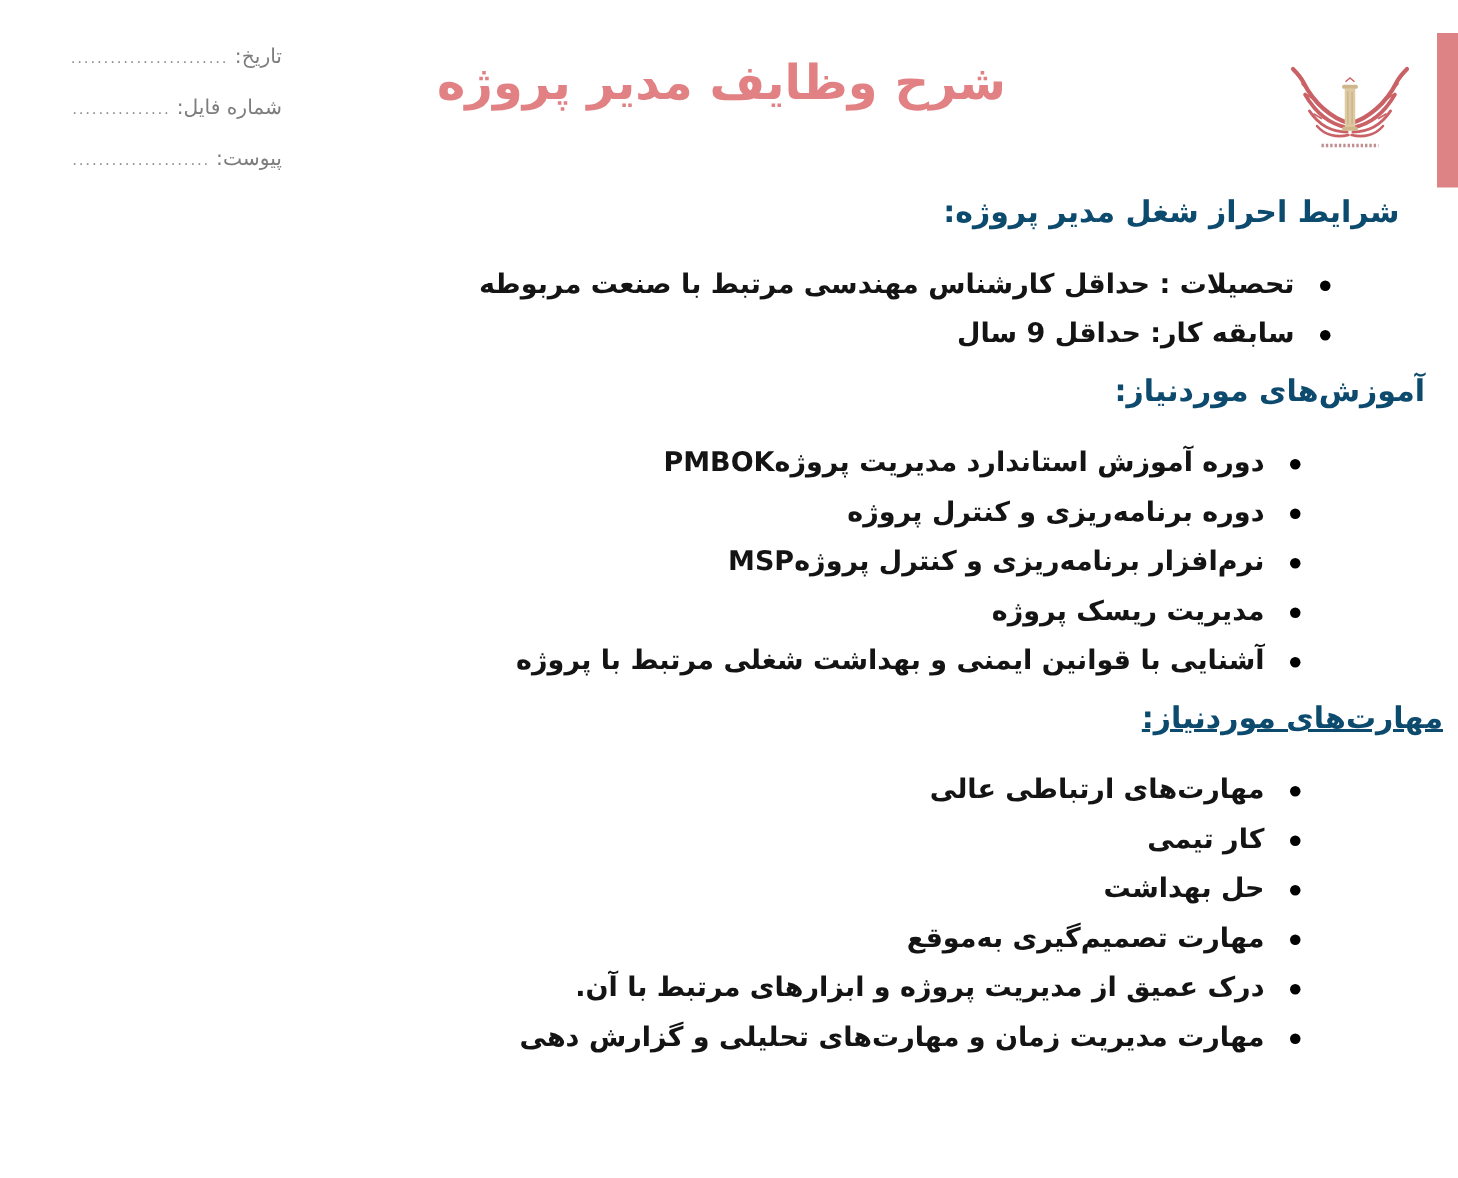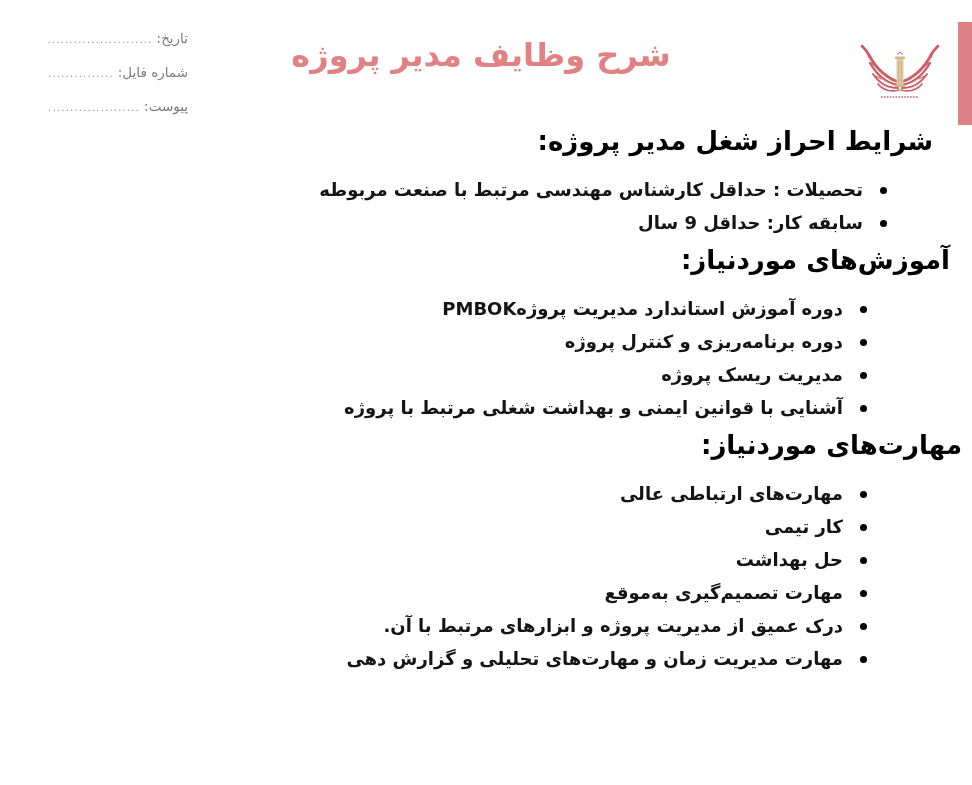--- a/index.html
+++ b/index.html
@@ -65,27 +65,27 @@
 
   
   .content {
     position: absolute;
     top: 130px; right: 39px; left: 30px;
     direction: rtl;
   }
   .sec { margin-bottom: 14px; }
   .sec-heading {
     margin: 0 0 26px 0;
-    font-size: 26px;
+    font-size: 20px;
     line-height: 22px;
     font-weight: 700;
-    color: #000000;
+    color: #0c4a6e;
   }
   .sec:nth-of-type(2) .sec-heading { margin-right: -17px; }
-  .sec:nth-of-type(3) .sec-heading { margin-right: -29px; }
+  .sec:nth-of-type(3) .sec-heading { margin-right: -29px; text-decoration: underline; }
 
   .items { list-style: none; margin: 0; padding: 0 46px 0 0; }
   .sec:nth-of-type(2) .items,
   .sec:nth-of-type(3) .items { padding-right: 66px; }
 
   .item {
     display: flex;
     align-items: flex-start;
     margin-bottom: 9px;
     font-size: 18px;
@@ -169,20 +169,24 @@
         <li class="item">
           <span class="bullet"></span>
           <span class="item-text">دوره آموزش استاندارد مدیریت پروژهPMBOK</span>
         </li>
         <li class="item">
           <span class="bullet"></span>
           <span class="item-text">دوره برنامه‌ریزی و کنترل پروژه</span>
         </li>
         <li class="item">
           <span class="bullet"></span>
+          <span class="item-text">نرم‌افزار برنامه‌ریزی و کنترل پروژهMSP</span>
+        </li>
+        <li class="item">
+          <span class="bullet"></span>
           <span class="item-text">مدیریت ریسک پروژه</span>
         </li>
         <li class="item">
           <span class="bullet"></span>
           <span class="item-text">آشنایی با قوانین ایمنی و بهداشت شغلی مرتبط با پروژه</span>
         </li>
       </ul>
     </section>
 
     <section class="sec">

